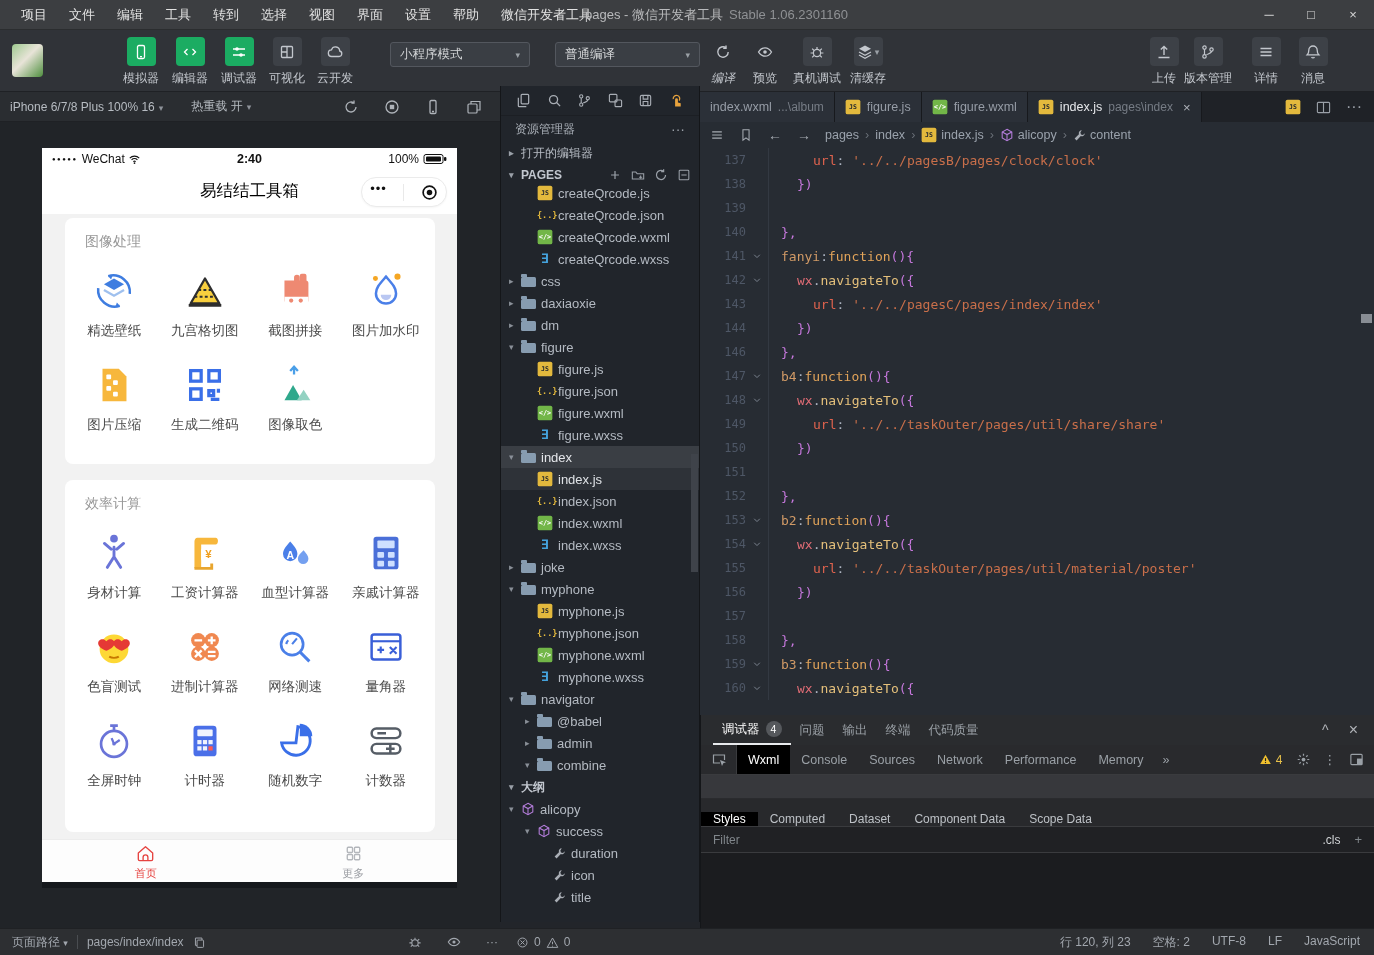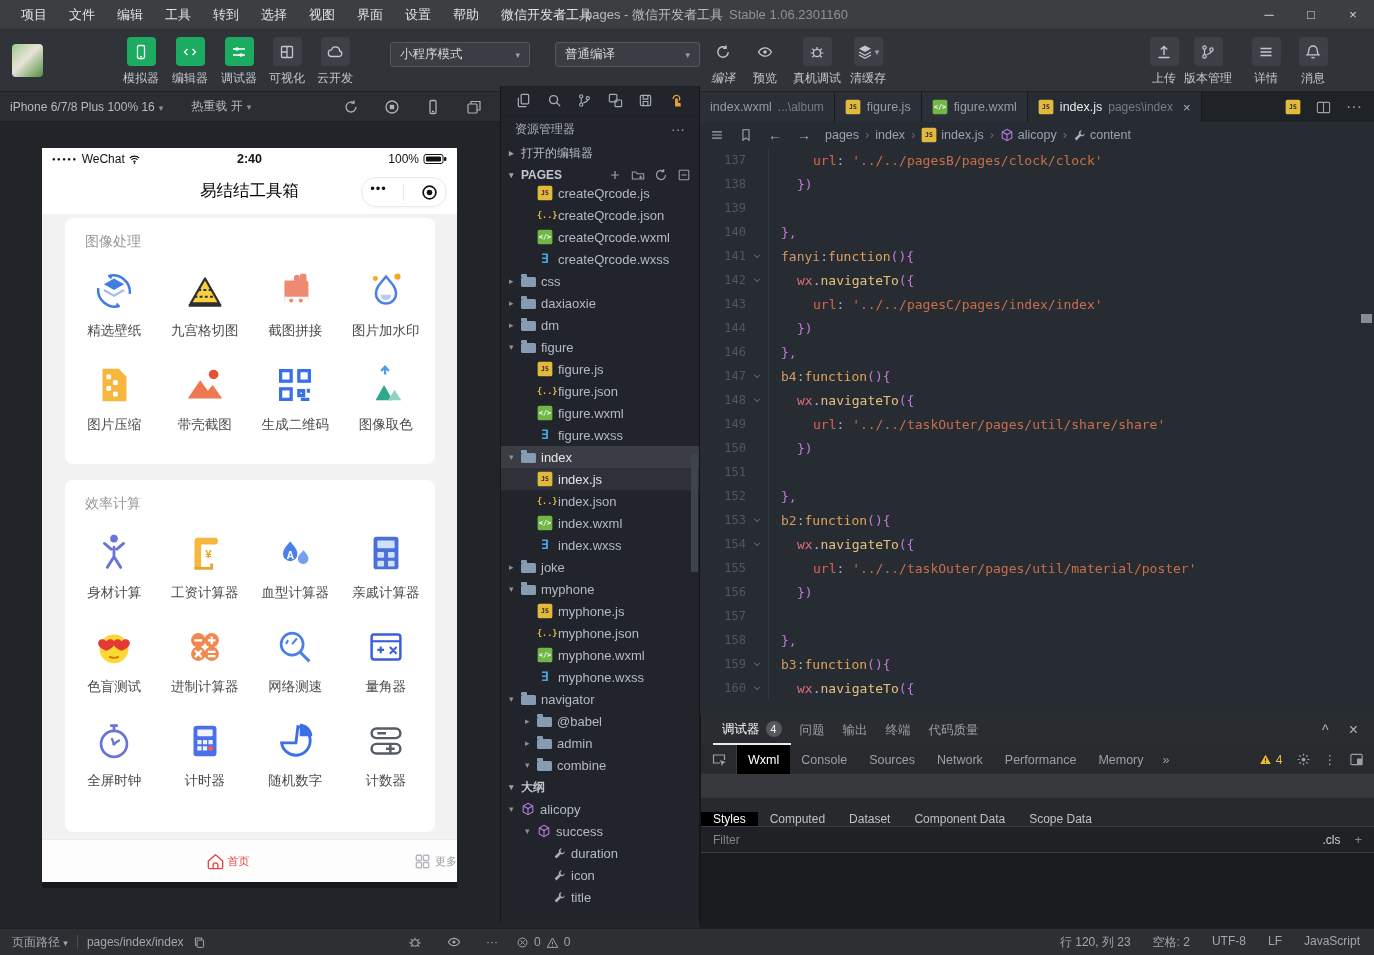--- a/index.html
+++ b/index.html
@@ -55,21 +55,21 @@
   .capsule .cap-div{width:1px;height:17px;background:#e9e9e9}
   .capsule .icon{width:17px;height:17px;color:#111}
   .p-body{position:absolute;top:66px;bottom:49px;left:0;right:0;background:#f2f2f2}
   .card{position:absolute;left:23px;width:370px;background:#fff;border-radius:8px}
   .card .sec-title{padding:15px 20px 0;font-size:14px;color:#979797}
   .apps{display:grid;grid-template-columns:repeat(4,1fr);row-gap:22px;padding:17px 4px 20px}
   .app{display:flex;flex-direction:column;align-items:center;gap:8px;cursor:pointer}
   .app .icon{width:46px;height:46px}
   .app .app-label{font-size:13.5px;color:#4a4a4a;white-space:nowrap}
   .p-tabbar{position:absolute;bottom:6px;left:0;right:0;height:43px;background:#fdfdfd;border-top:1px solid #ececec;display:flex}
-  .p-tab{flex:1;display:flex;flex-direction:row;align-items:center;justify-content:flex-end;gap:1px;cursor:pointer}
+  .p-tab{flex:1;display:flex;flex-direction:column;align-items:center;justify-content:center;gap:1px;cursor:pointer}
   .p-tab .icon{width:23px;height:23px}
   .p-tab .t-lbl{font-size:11px;color:#9a9da2}
   .p-tab.active .t-lbl{color:var(--red)}
   .p-home{position:absolute;bottom:0;left:0;right:0;height:6px;background:#15181c}
 
   
   .explorer{position:absolute;top:86px;left:500px;width:200px;height:836px;background:var(--panel);border-left:1px solid #141619;border-right:1px solid #141619;overflow:hidden}
   .acticons{height:30px;display:flex;align-items:center;justify-content:space-between;padding:0 15px;color:#a9aeb5;border-bottom:1px solid #1c1f24}
   .acticons .icon{width:15px;height:15px;cursor:pointer}
   .exp-header{height:26px;display:flex;align-items:center;padding:0 14px;font-size:12px;color:#aab0b8}
@@ -414,27 +414,20 @@
                 <span class="icon"><svg viewBox="0 0 48 48">
                     <path d="M12 7h17l8 8v26H12z" fill="#f7b73c"></path>
                     <g fill="#fff">
                       <rect x="16" y="13" width="5" height="5" rx="1"></rect>
                       <rect x="23" y="19" width="5" height="5" rx="1"></rect>
                       <rect x="16" y="25" width="5" height="5" rx="1"></rect>
                       <rect x="23" y="31" width="5" height="5" rx="1"></rect>
                     </g>
                   </svg></span>
                 <span class="app-label">图片压缩</span>
-              </div>
-              <div class="app">
-                <span class="icon"><svg viewBox="0 0 48 48">
-                    <circle cx="33" cy="13" r="5" fill="#e8503a"></circle>
-                    <path d="M6 38l13-19 8 11 5-6 10 14z" fill="#f07850"></path>
-                  </svg></span>
-                <span class="app-label">带壳截图</span>
               </div>
               <div class="app">
                 <span class="icon"><svg viewBox="0 0 48 48" fill="none" stroke="#3a6fe8" stroke-width="3.4">
                     <rect x="9" y="9" width="11" height="11"></rect>
                     <rect x="28" y="9" width="11" height="11"></rect>
                     <rect x="9" y="28" width="11" height="11"></rect>
                     <path d="M28 30h5v5h-5zM38 28v4M30 39h9"></path>
                   </svg></span>
                 <span class="app-label">生成二维码</span>
               </div>

